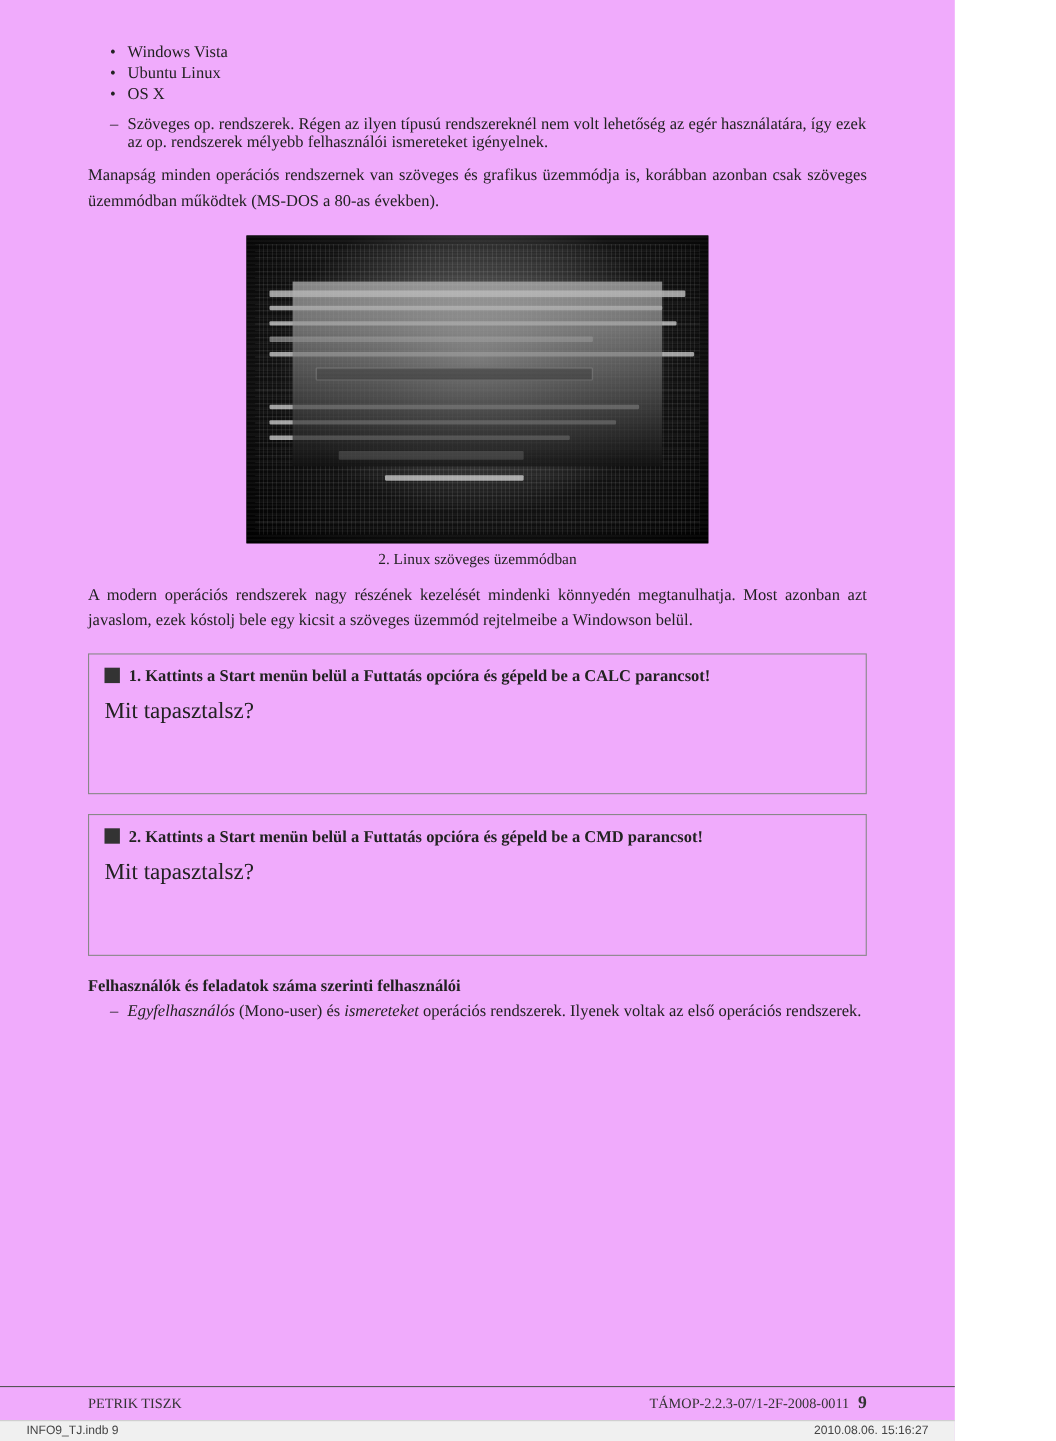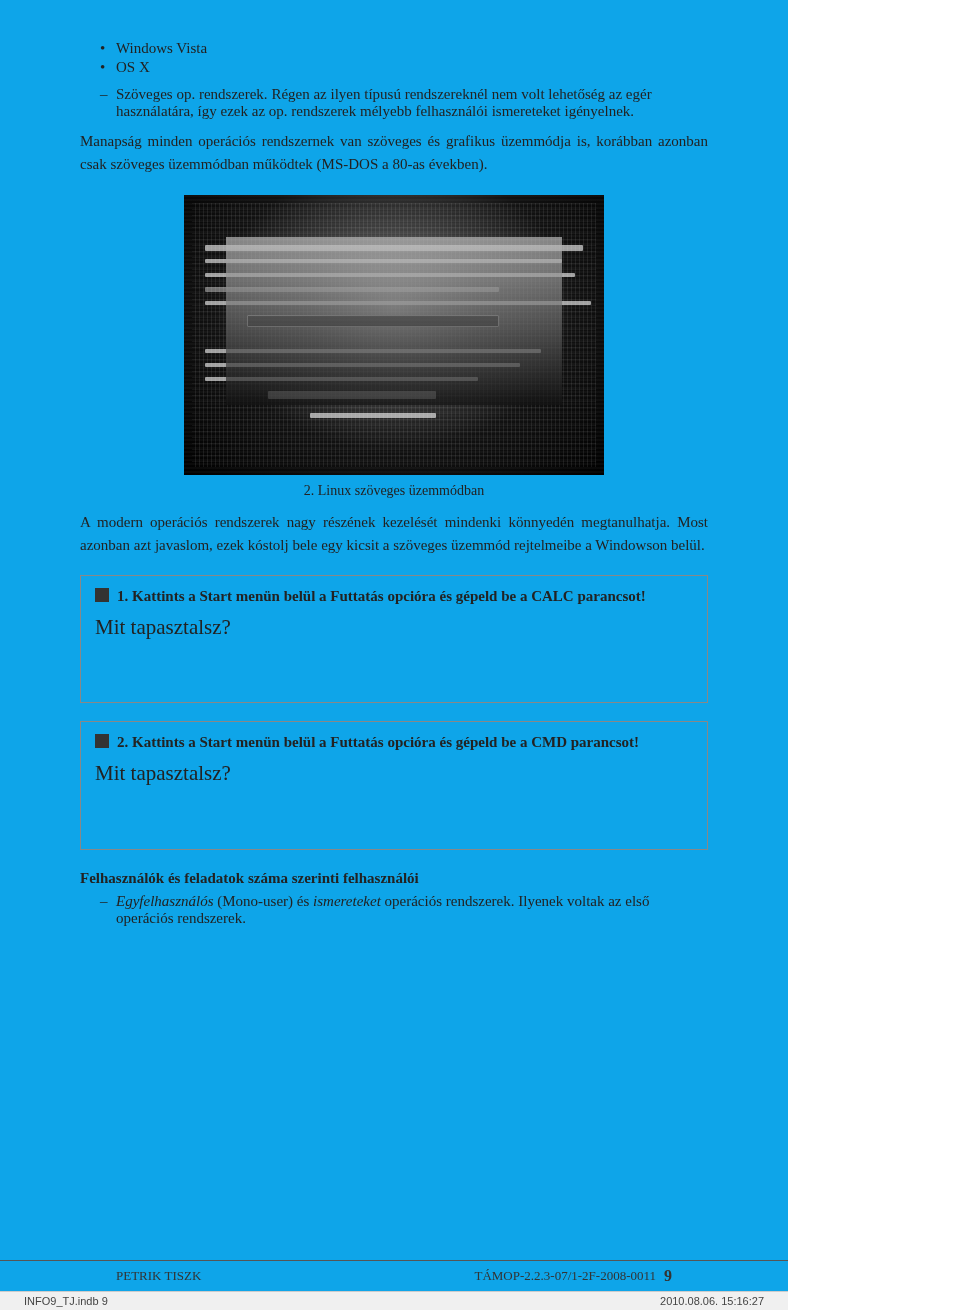--- a/index.html
+++ b/index.html
@@ -7,24 +7,24 @@
       background: #fff;
       font-family: "Times New Roman", Times, serif;
       font-size: 15px;
       color: #222;
       width: 960px;
       min-height: 1310px;
       position: relative;
     }
 
     .page-wrapper {
-      width: 788px;
+      width: 868px;
       min-height: 1310px;
       position: relative;
-      background: #0ea5e9;
+      background: #f0abfc;
       display: flex;
       flex-direction: column;
     }
 
     .content-area {
       padding: 40px 80px 40px 80px;
       flex: 1;
     }
 
     
@@ -193,21 +193,21 @@
       font-size: 15px;
       margin-bottom: 6px;
     }
 
     
     .page-footer {
       border-top: 1px solid #555;
       display: flex;
       justify-content: space-between;
       align-items: center;
-      padding: 6px 116px;
+      padding: 6px 80px;
       font-size: 13px;
       color: #333;
     }
 
     .footer-center {
       display: flex;
       align-items: center;
       gap: 8px;
     }
 
@@ -229,20 +229,21 @@
     }
   </style>
 </head>
 <body>
 
 <div class="page-wrapper">
   <div class="content-area">
 
     <ul class="bullet-list">
       <li>Windows Vista</li>
+      <li>Ubuntu Linux</li>
       <li>OS X</li>
     </ul>
 
     <ul class="dash-list">
       <li>
         <span>
           <span>Szöveges op. rendszerek.</span>
           <span> Régen az ilyen típusú rendszereknél nem volt lehetőség az egér használatára, így ezek az op. rendszerek mélyebb felhasználói ismereteket igényelnek.</span>
         </span>
       </li>

